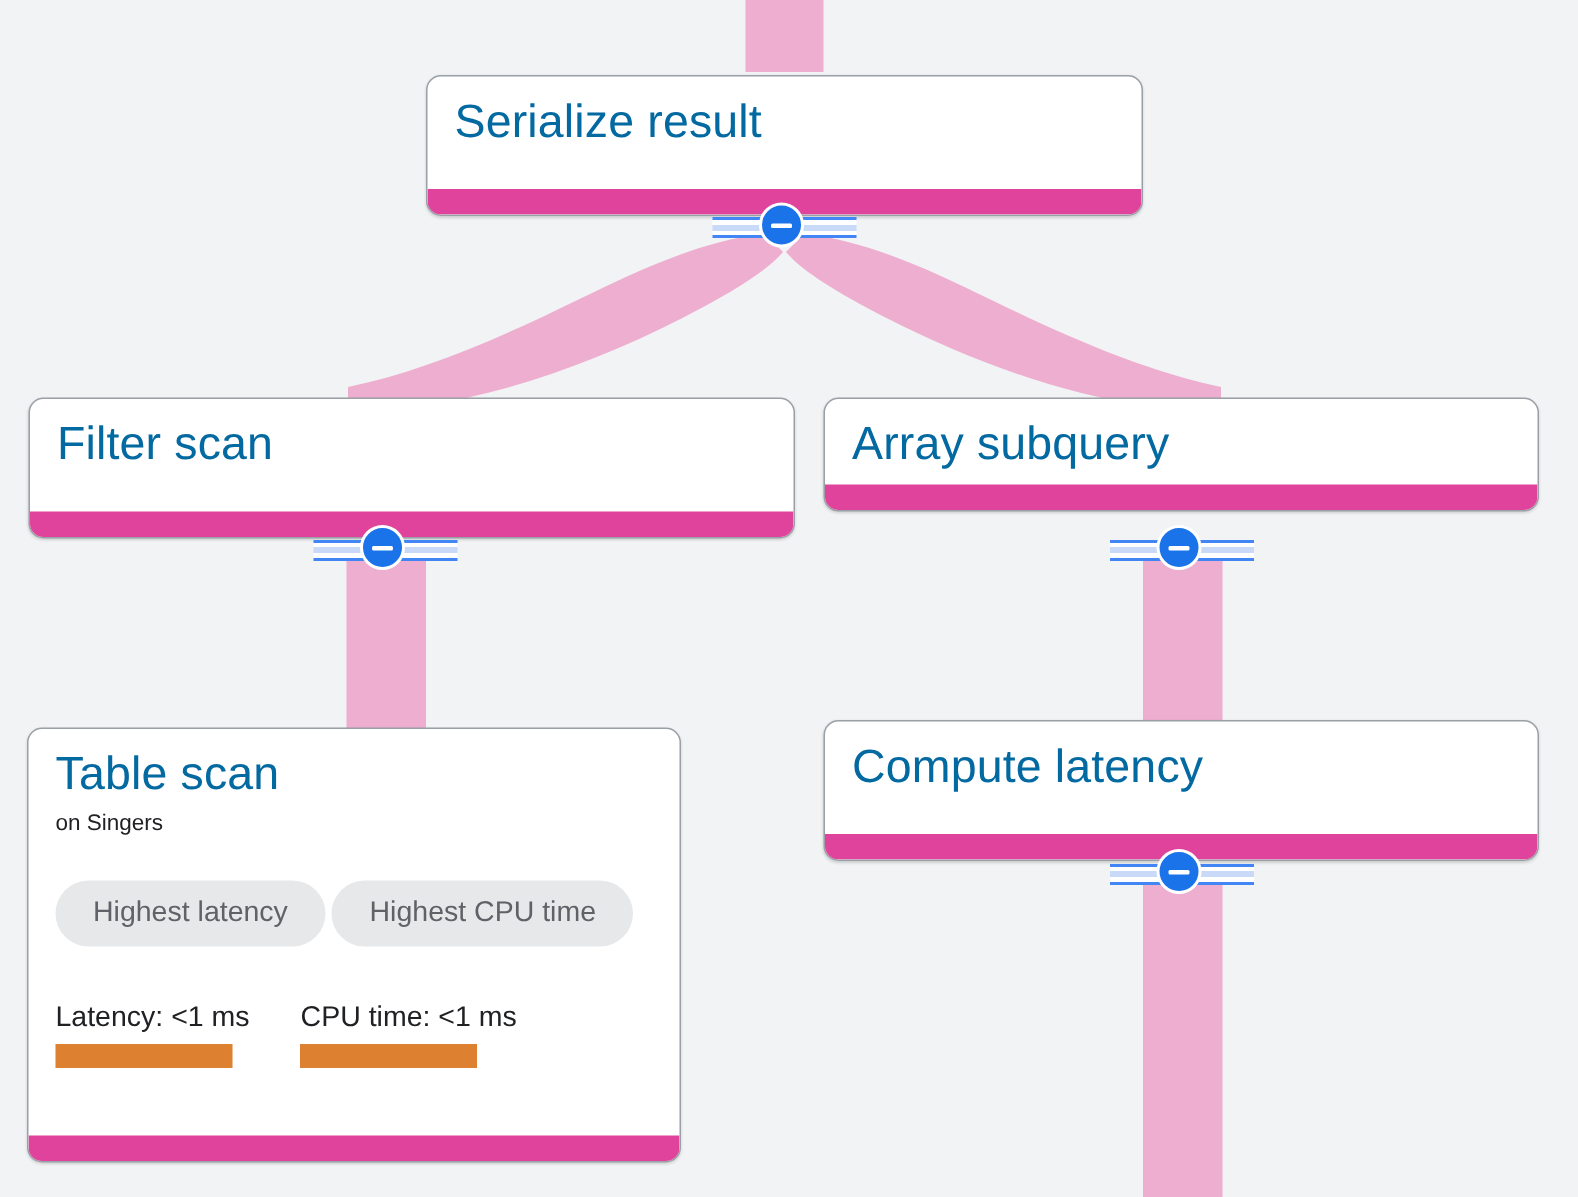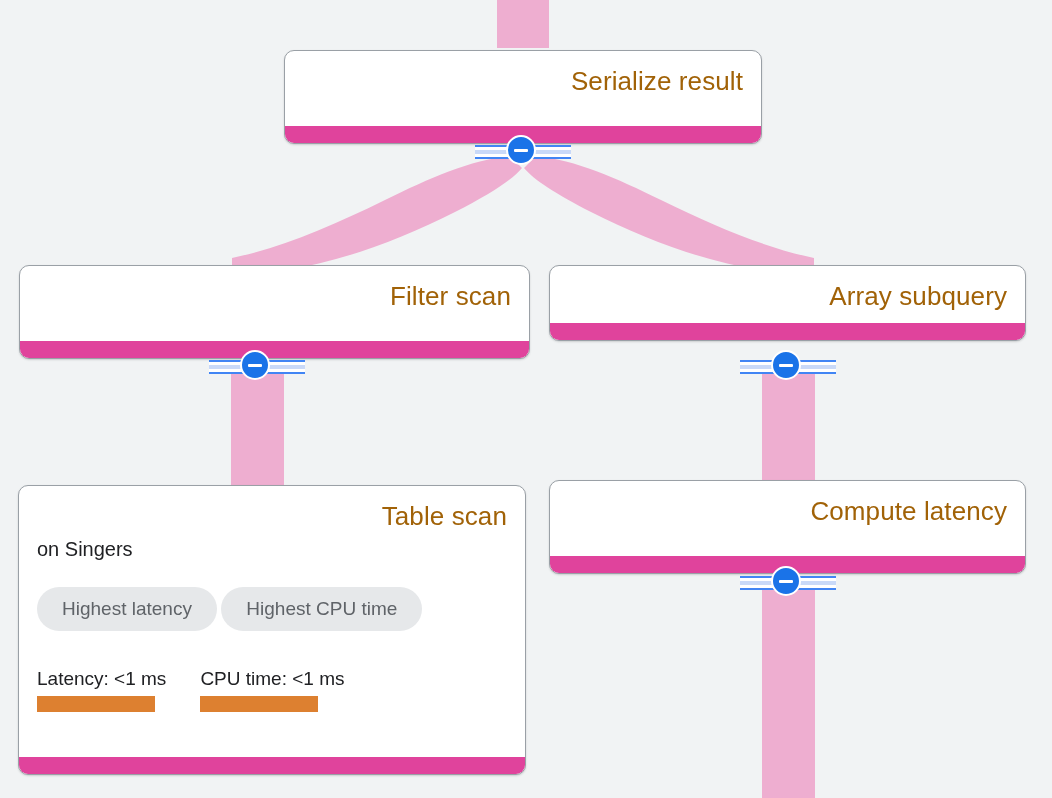--- a/index.html
+++ b/index.html
@@ -35,30 +35,29 @@
     overflow: hidden;
     box-shadow: 0 1px 2px rgba(60,64,67,0.20);
   }
   .node-body {
     position: relative;
     padding: 16px 18px 10px 18px;
     height: 100%;
     box-sizing: border-box;
   }
   .node-title {
-    font-size: 26px;
+    font-size: 31px;
     font-weight: 400;
-    color: #a16207;
+    color: #0369a1;
     letter-spacing: 0.1px;
     line-height: 28px;
     white-space: nowrap;
-    text-align: right;
   }
   .node-sub {
-    font-size: 20px;
+    font-size: 15px;
     color: #202124;
     line-height: 24px;
     margin-top: 7px;
     white-space: nowrap;
   }
   .accent-bar {
     position: absolute;
     left: 0;
     bottom: 0;
     width: 100%;
@@ -212,21 +211,21 @@
     <div class="node-body">
       <div class="node-title">Array subquery</div>
     </div>
     <div class="accent-bar"></div>
   </div>
   <div class="toggle" style="left:740px; top:350px;">
     <div class="rail"></div>
     <div class="knob"></div>
   </div>
 
-  <div class="node" style="left:18px; top:485px; width:508px; height:290px;">
+  <div class="node" style="left:18px; top:485px; width:436px; height:290px;">
     <div class="node-body">
       <div class="node-title">Table scan</div>
       <div class="node-sub">on Singers</div>
 
       <div class="chips">
         <div class="chip">Highest latency</div>
         <div class="chip">Highest CPU time</div>
       </div>
 
       <div class="metrics">

